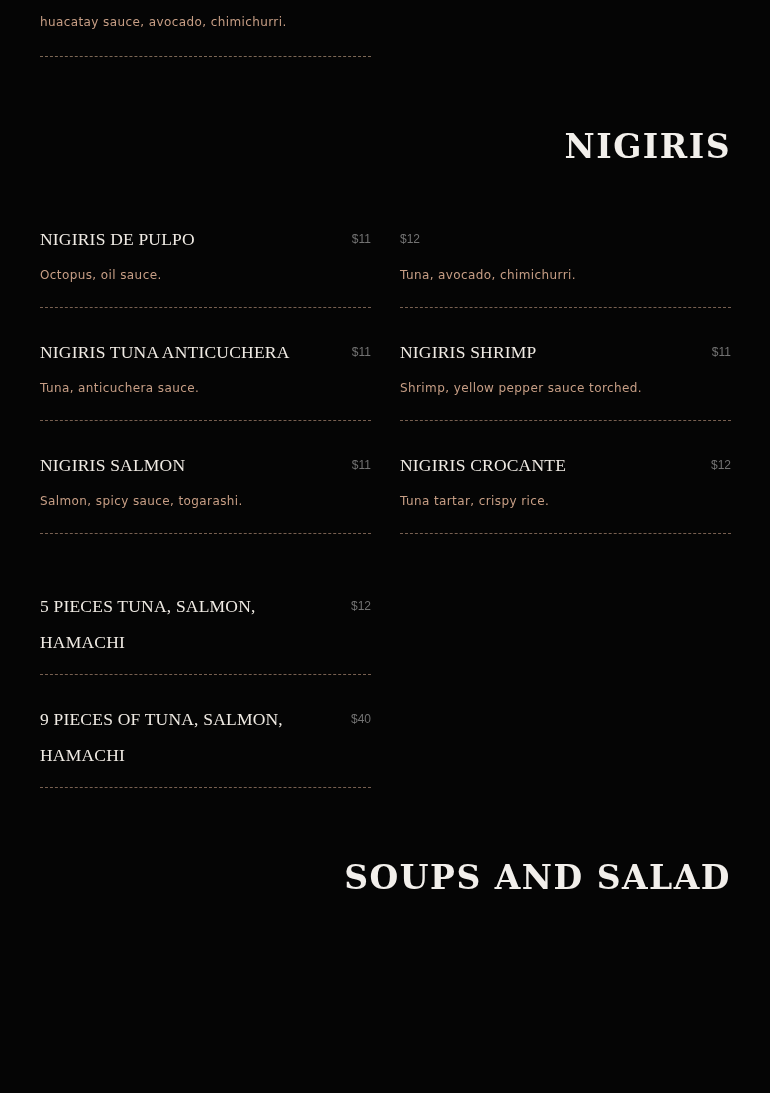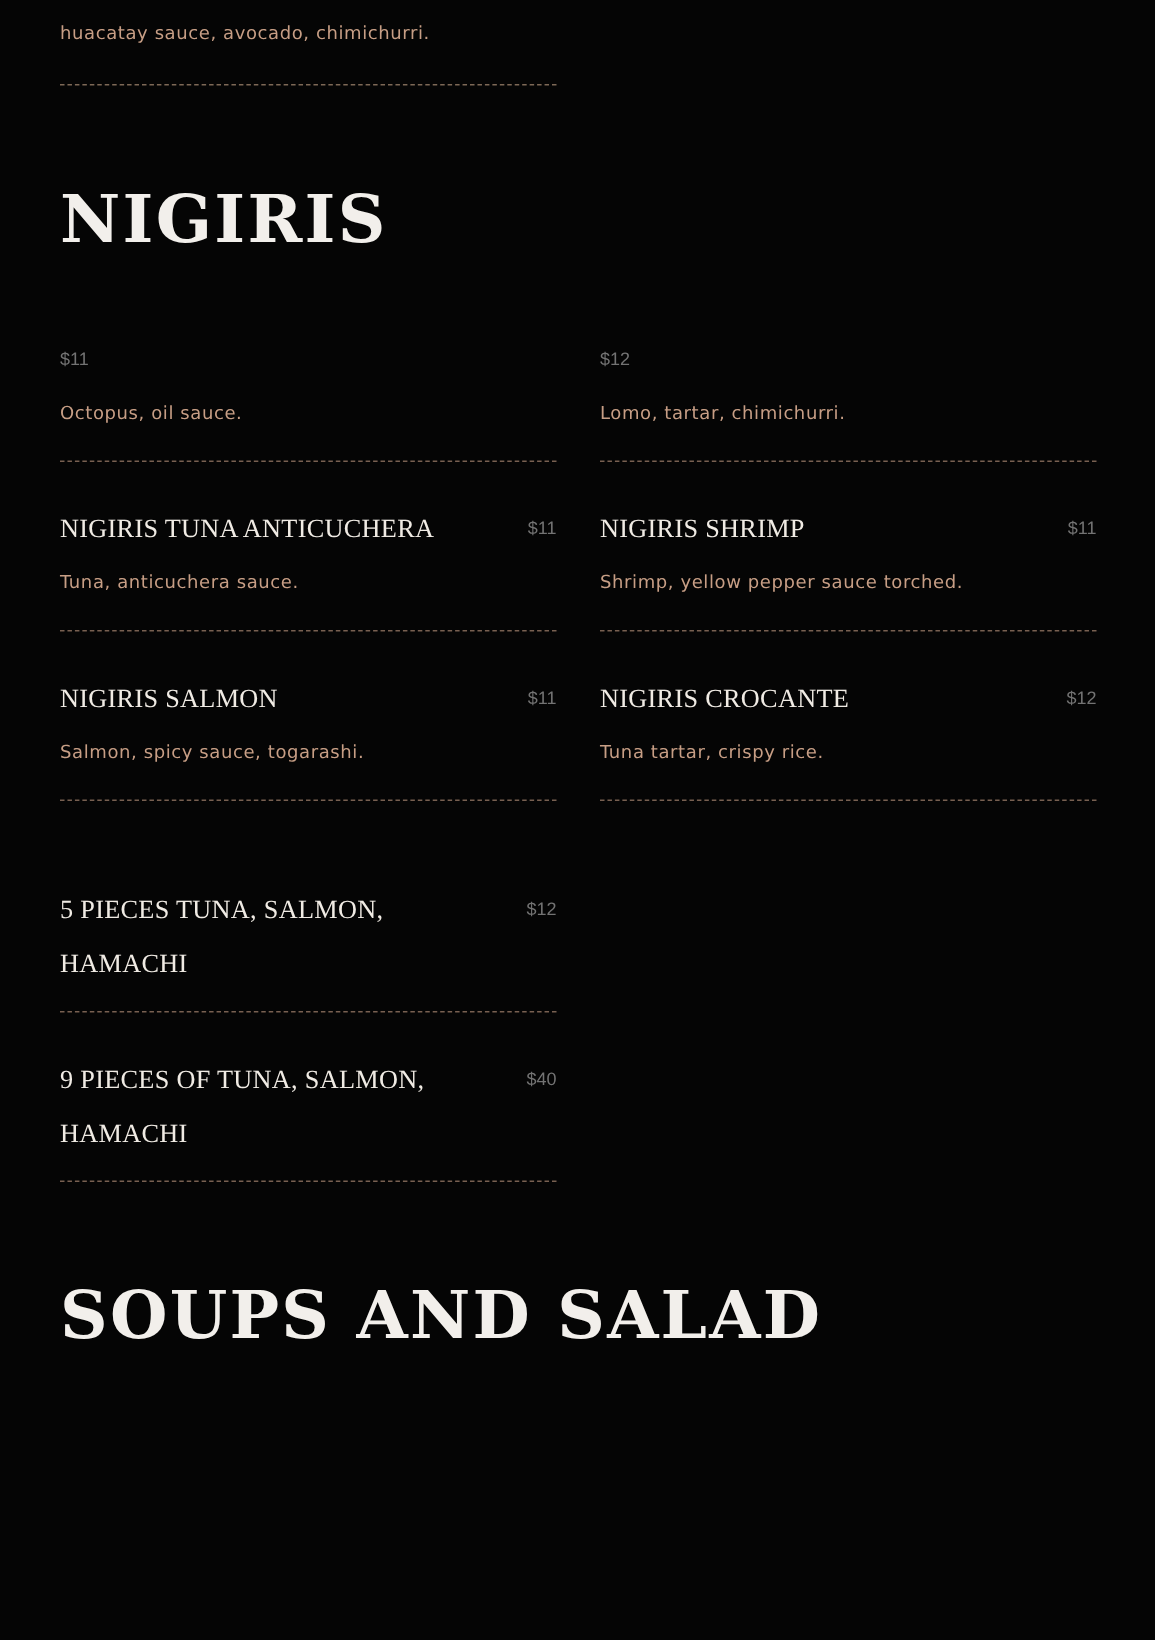--- a/index.html
+++ b/index.html
@@ -11,22 +11,22 @@
   }
   .intro{max-width:331px;padding-top:2px;margin-top:2px;
     padding-bottom:16px;border-bottom:1px dashed rgba(205,170,140,0.6);}
   .desc{
     font-family:"DejaVu Sans",sans-serif;
     font-size:12px;line-height:36px;letter-spacing:0.4px;
     color:#c79e85;max-width:290px;
   }
   .section-title{
     font-family:"DejaVu Serif","Liberation Serif",serif;
-    font-size:44px;line-height:40px;font-weight:700;letter-spacing:1.5px;
-    color:#f2efeb;text-align:left;
+    font-size:33px;line-height:40px;font-weight:700;letter-spacing:1.5px;
+    color:#f2efeb;text-align:right;
     margin:70px 0 0 0;
   }
   .cols{
     display:grid;grid-template-columns:331px 331px;column-gap:29px;
     margin-top:54px;align-items:start;
   }
   .item{
     padding-bottom:14px;margin-bottom:26px;
     border-bottom:1px dashed rgba(197,157,131,0.6);
   }
@@ -50,20 +50,21 @@
   <section class="intro">
     <div class="desc">huacatay sauce, avocado, chimichurri.</div>
   </section>
   <div id="sections">
       <section class="menu-section">
         <h2 class="section-title">NIGIRIS</h2>
         <div class="cols">
           <div class="col">
             <div class="item">
               <div class="item-head">
+                <span class="item-name">NIGIRIS DE PULPO</span>
                 <span class="item-price">$11</span>
               </div>
               <div class="desc">Octopus, oil sauce.</div>
             </div>
             <div class="item">
               <div class="item-head">
                 <span class="item-name">NIGIRIS TUNA ANTICUCHERA</span>
                 <span class="item-price">$11</span>
               </div>
               <div class="desc">Tuna, anticuchera sauce.</div>
@@ -74,21 +75,21 @@
                 <span class="item-price">$11</span>
               </div>
               <div class="desc">Salmon, spicy sauce, togarashi.</div>
             </div>
           </div>
           <div class="col">
             <div class="item">
               <div class="item-head">
                 <span class="item-price">$12</span>
               </div>
-              <div class="desc">Lomo, tartar, chimichurri.</div>
+              <div class="desc">Tuna, avocado, chimichurri.</div>
             </div>
             <div class="item">
               <div class="item-head">
                 <span class="item-name">NIGIRIS SHRIMP</span>
                 <span class="item-price">$11</span>
               </div>
               <div class="desc">Shrimp, yellow pepper sauce torched.</div>
             </div>
             <div class="item">
               <div class="item-head">

